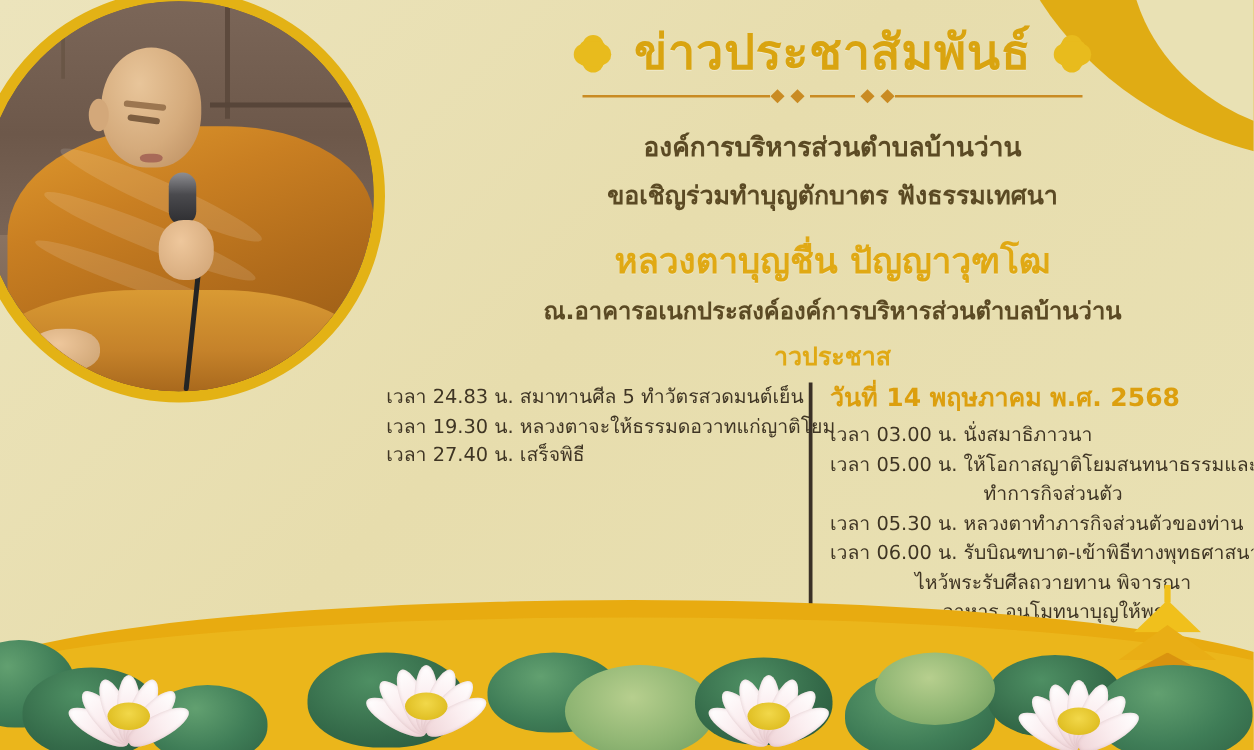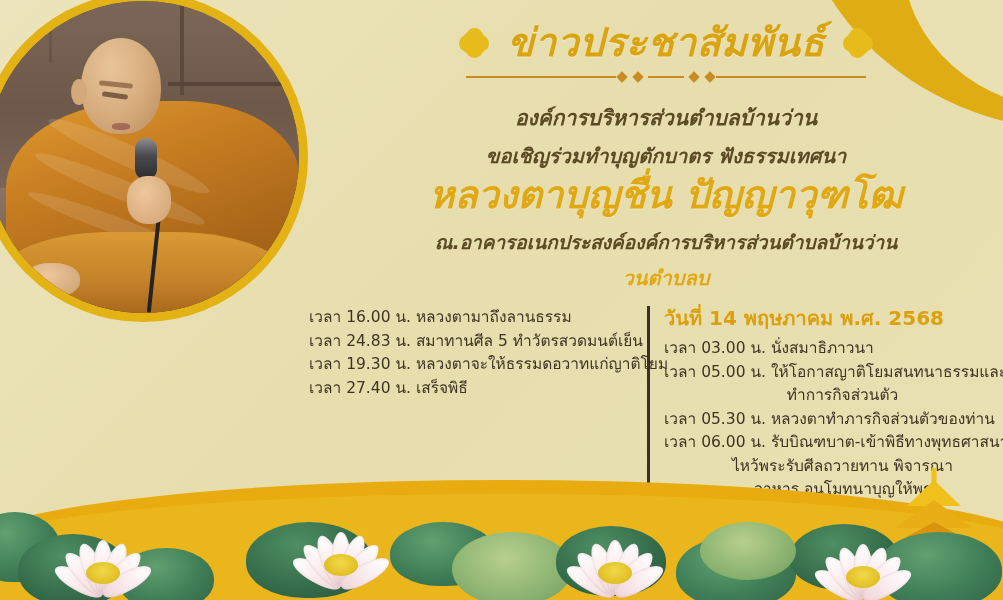--- a/index.html
+++ b/index.html
@@ -119,21 +119,21 @@
   }
   .ph-miccable {
     position:absolute; left:53%; top:68%;
     width:4px; height:32%;
     background:#242424;
     border-radius:3px;
     transform:rotate(6deg);
   }
 
   
-  .header { position:absolute; left:330px; top:22px; width:672px; text-align:center;font-style:italic; }
+  .header { position:absolute; left:330px; top:22px; width:672px; text-align:center; }
 
   .title-row { display:flex; align-items:center; justify-content:center; gap:18px; }
   .quatrefoil { width:30px; height:30px; position:relative; flex:0 0 auto; }
   .quatrefoil i {
     position:absolute; width:17px; height:17px; border-radius:50%;
     background:#e8bb1d;
   }
   .quatrefoil i:nth-child(1){ left:6.5px; top:0; }
   .quatrefoil i:nth-child(2){ left:0; top:6.5px; }
   .quatrefoil i:nth-child(3){ left:13px; top:6.5px; }
@@ -167,22 +167,22 @@
 
   .line-org {
     font-size:21px; font-weight:bold; color:#5b4a24;
     margin-top:18px; line-height:1.45;
   }
   .line-invite {
     font-size:20px; font-weight:bold; color:#5b4a24;
     margin-top:9px; line-height:1.45;
   }
   .monk-name {
-    font-size:38px; font-weight:bold; color:#e0a914;
-    margin-top:0; line-height:1.3;
+    font-size:28px; font-weight:bold; color:#e0a914;
+    margin-top:20px; line-height:1.3;
     text-shadow:0 1px 0 rgba(255,255,255,.3);
   }
   .line-venue {
     font-size:19px; font-weight:bold; color:#5b4a24;
     margin-top:8px; line-height:1.45;
   }
   .line-sched {
     font-size:20px; font-weight:bold; color:#e0a914;
     margin-top:6px;
   }
@@ -325,27 +325,26 @@
       <span class="bar m"></span>
       <span class="dot d4"></span>
         <span class="dot d3"></span>
         <span class="bar r"></span>
     </div>
 
     <div class="line-org">องค์การบริหารส่วนตำบลบ้านว่าน</div>
     <div class="line-invite">ขอเชิญร่วมทำบุญตักบาตร ฟังธรรมเทศนา</div>
     <div class="monk-name">หลวงตาบุญชื่น ปัญญาวุฑโฒ</div>
     <div class="line-venue">ณ.อาคารอเนกประสงค์องค์การบริหารส่วนตำบลบ้านว่าน</div>
-    <div class="line-sched">วนตำบลบ</div>
+    <div class="line-sched">าวประชาส</div>
   </div>
 
   <div class="schedule">
     <div class="col left">
       <ul class="items">
-        <li>เวลา 16.00 น. หลวงตามาถึงลานธรรม</li>
         <li>เวลา 24.83 น. สมาทานศีล 5 ทำวัตรสวดมนต์เย็น</li>
         <li>เวลา 19.30 น. หลวงตาจะให้ธรรมดอวาทแก่ญาติโยม</li>
         <li>เวลา 27.40 น. เสร็จพิธี</li>
       </ul>
     </div>
     <div class="col right">
       <div class="col-date">วันที่ 14 พฤษภาคม พ.ศ. 2568</div>
       <ul class="items">
         <li>เวลา 03.00 น. นั่งสมาธิภาวนา</li>
         <li>เวลา 05.00 น. ให้โอกาสญาติโยมสนทนาธรรมและ</li>

